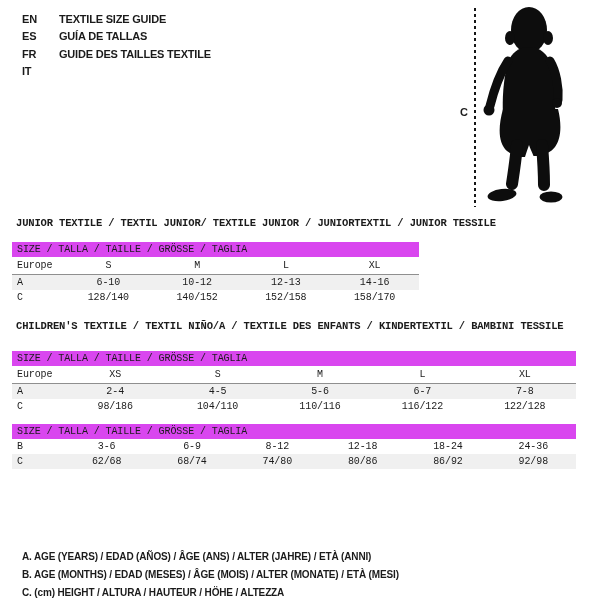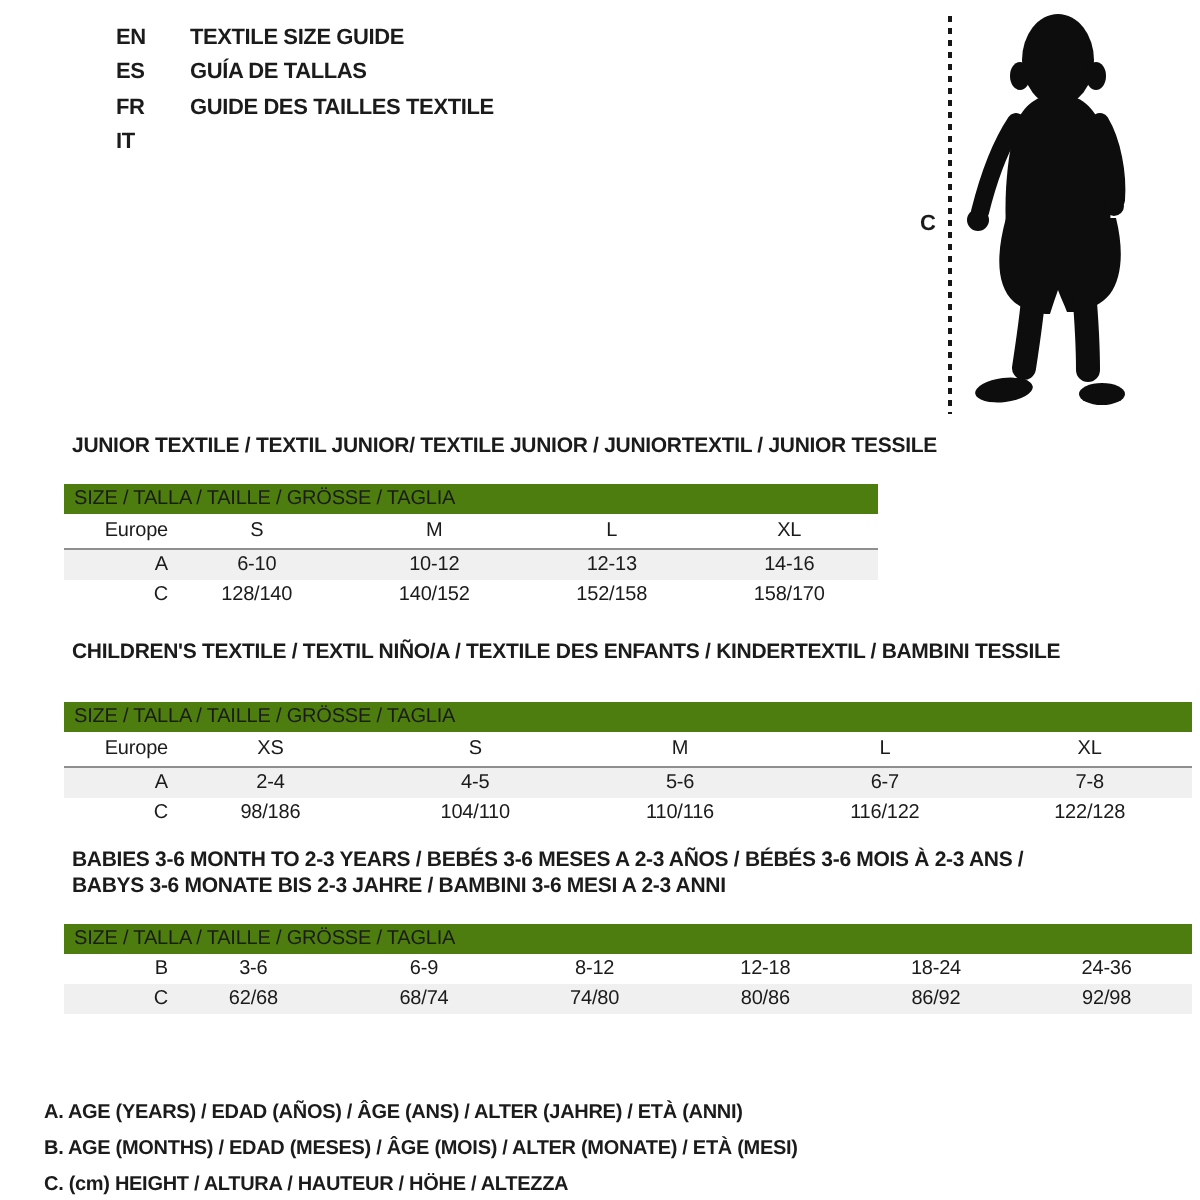--- a/index.html
+++ b/index.html
@@ -6,47 +6,47 @@
   body{
     width:600px;height:600px;background:#ffffff;position:relative;overflow:hidden;
     font-family:"Liberation Sans", sans-serif;color:#1b1b1b;
     -webkit-font-smoothing:antialiased;
   }
   .abs{position:absolute;}
 
   
   .lang-block{left:22px;top:11px;}
   .lang-row{display:flex;line-height:17.4px;font-weight:bold;font-size:11px;letter-spacing:-0.2px;}
-  .lang-code{width:37px;flex:0 0 37px;margin-left:36px;}
+  .lang-code{width:37px;flex:0 0 37px;}
   .lang-title{white-space:nowrap;}
 
   
   .figure{left:452px;top:5px;width:140px;height:208px;}
   .height-line{position:absolute;left:22px;top:3px;width:2px;height:199px;
     background:repeating-linear-gradient(to bottom,#161616 0 3px,transparent 3px 6px);}
   .figure-label{position:absolute;left:0;top:101px;width:16px;text-align:right;
     font-weight:bold;font-size:11px;}
   .baby-svg{position:absolute;left:29px;top:0;}
   .baby-svg *{fill:#0d0d0d;}
   .baby-svg .stroke{fill:none;stroke:#0d0d0d;stroke-linecap:round;}
 
   
-  .sec{left:32px;}
+  .sec{left:12px;font-family:Liberation Mono, monospace;}
   .sec1{top:217px;width:407px;}
   .sec2{top:320px;width:564px;}
   .sec3{top:424px;width:564px;}
   .sec-title{font-weight:bold;font-size:10.5px;line-height:13px;letter-spacing:-0.15px;
     margin:0 0 12px 4px;white-space:nowrap;}
   .sec2 .sec-title{margin-bottom:18px;}
-  .thead{height:15px;line-height:15px;background:#4d7c0f;padding-left:5px;
+  .thead{height:15px;line-height:15px;background:#d946ef;padding-left:5px;
     font-size:10px;letter-spacing:-0.1px;white-space:nowrap;}
   .trow{display:flex;align-items:center;height:15px;font-size:10px;letter-spacing:-0.1px;}
   .trow.size-row{height:17px;border-bottom:1px solid #8f8f8f;}
   .trow.alt{background:#f0f0f0;}
-  .tlabel{flex:0 0 47px;padding-left:5px;text-align:right;}
+  .tlabel{flex:0 0 47px;padding-left:5px;}
   .tcell{flex:1;text-align:center;}
 
   
   .footnotes{left:22px;top:548px;}
   .footnote{font-weight:bold;font-size:10px;line-height:18px;letter-spacing:-0.15px;white-space:nowrap;}
 </style>
 </head>
 <body>
 
 <div class="abs lang-block">
@@ -150,24 +150,20 @@
           <span class="tlabel">C</span>
           <span class="tcell">98/186</span>
           <span class="tcell">104/110</span>
           <span class="tcell">110/116</span>
           <span class="tcell">116/122</span>
           <span class="tcell">122/128</span>
         </div>
       </div>
     </section>
     <section class="abs sec sec3">
-      <div class="sec-title">
-        <div>BABIES 3-6 MONTH TO 2-3 YEARS / BEBÉS 3-6 MESES A 2-3 AÑOS / BÉBÉS 3-6 MOIS À 2-3 ANS /</div>
-        <div>BABYS 3-6 MONATE BIS 2-3 JAHRE / BAMBINI 3-6 MESI A 2-3 ANNI</div>
-      </div>
       <div class="tbl">
         <div class="thead">SIZE / TALLA / TAILLE / GRÖSSE / TAGLIA</div>
         <div class="trow">
           <span class="tlabel">B</span>
           <span class="tcell">3-6</span>
           <span class="tcell">6-9</span>
           <span class="tcell">8-12</span>
           <span class="tcell">12-18</span>
           <span class="tcell">18-24</span>
           <span class="tcell">24-36</span>

